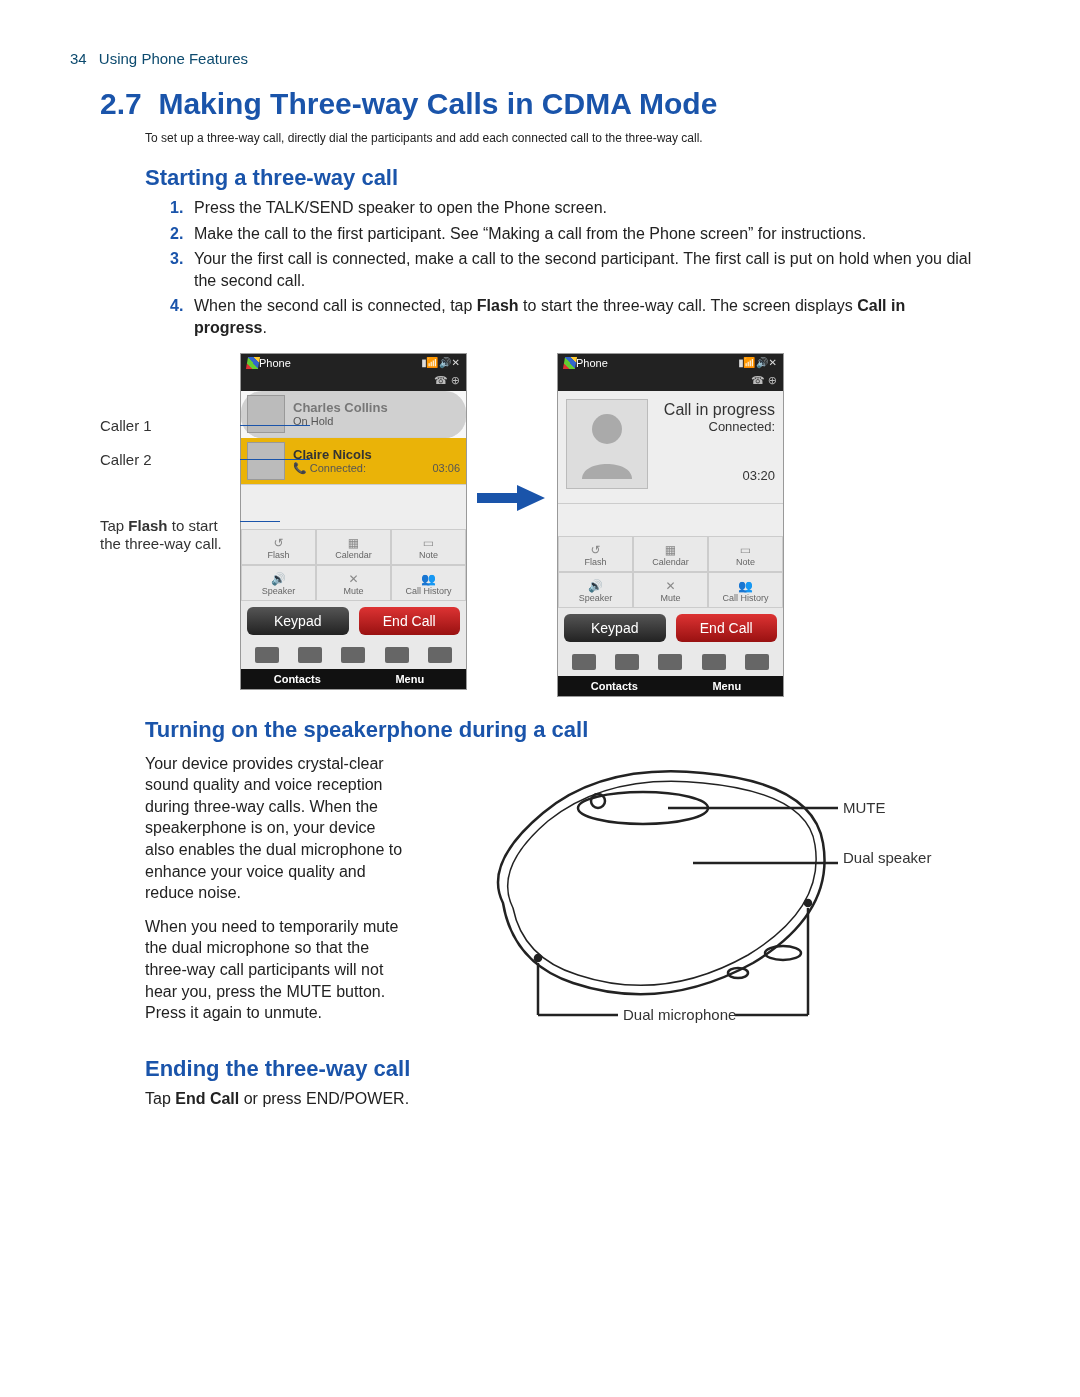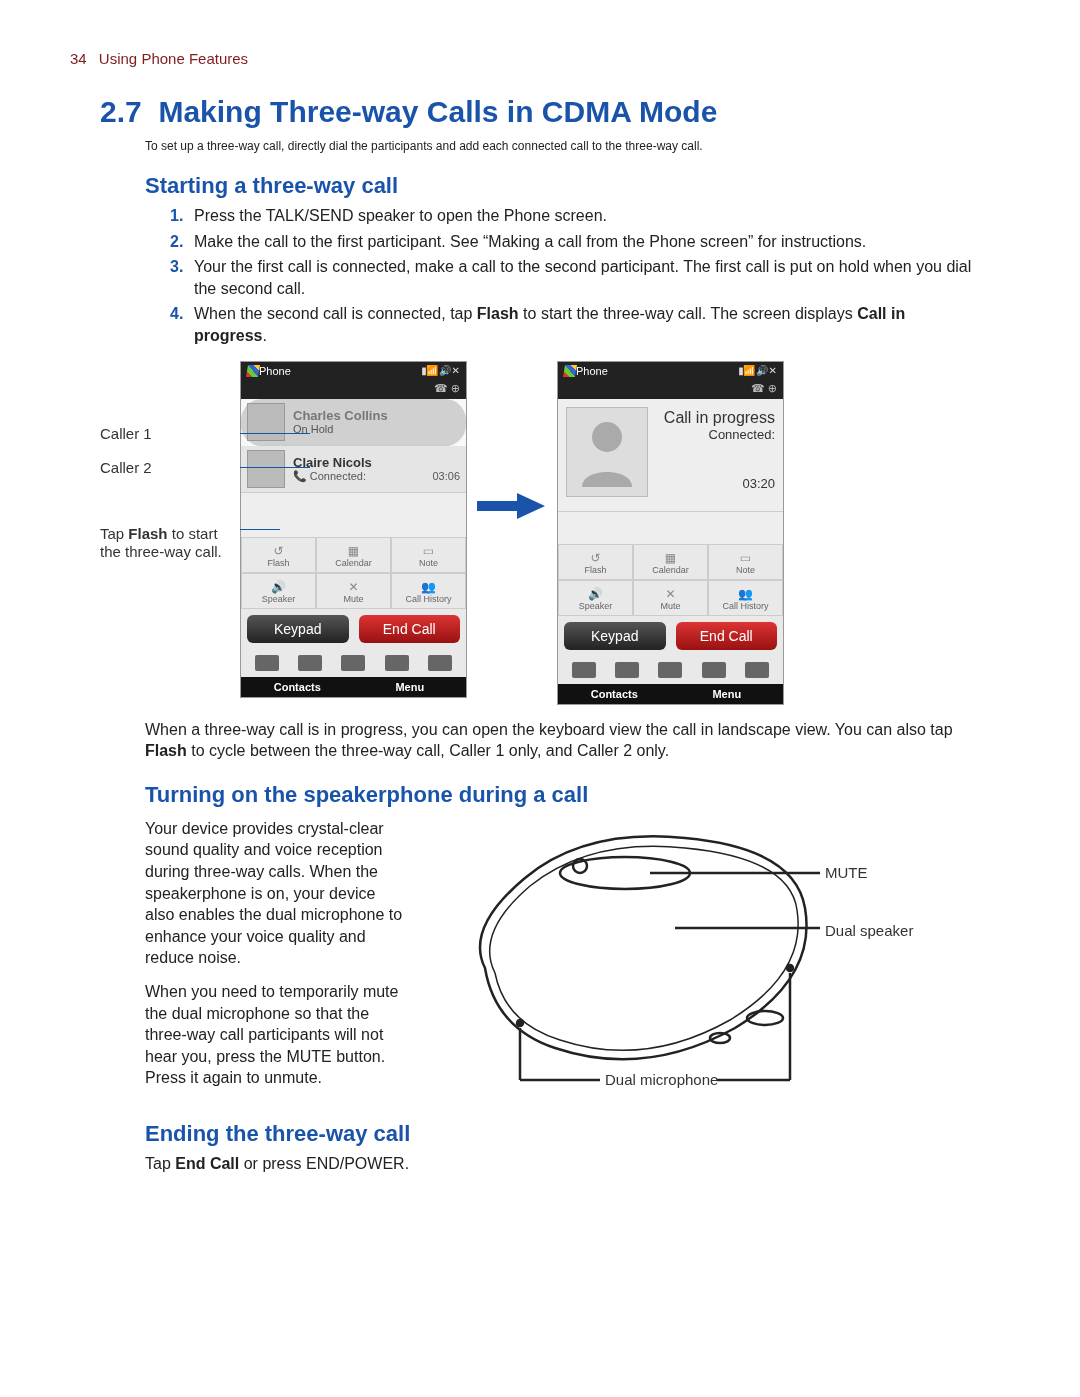--- a/index.html
+++ b/index.html
@@ -8,22 +8,22 @@
     font-family: "Myriad Pro", "Segoe UI", Arial, sans-serif;
     color: #222;
     background: #fff;
     width: 1080px;
   }
   .page {
     padding: 50px 60px 60px 70px;
   }
   .running-head {
     font-size: 15px;
-    color: #7f1d1d;
-    margin-bottom: 28px;
+    color: #0c4a6e;
+    margin-bottom: 20px;
   }
   .running-head .pnum { margin-right: 8px; }
   h1.section-title {
     color: #1a54aa;
     font-size: 30px;
     font-weight: 700;
     margin: 0 30px 10px 30px;
   }
   .intro {
     font-size: 12px;
@@ -113,21 +113,21 @@
   .titlebar .ico { font-size: 10px; color:#ddd; }
   .subbar {
     background: #222;
     text-align: right;
     padding: 2px 6px 4px;
     color: #bbb;
     font-size: 11px;
   }
   .caller {
     display: flex; align-items: center;
-    background: #e5e5e5;
+    background: #eab308;
     border-bottom: 1px solid #ccc;
     padding: 4px 6px;
     gap: 8px;
   }
   .caller.dim { background: #d0d0d0; color:#777;border-radius:21px; }
   .avatar {
     width: 36px; height: 36px;
     background: #bbb;
     border: 1px solid #999;
     flex-shrink: 0;
@@ -166,21 +166,21 @@
   .tray { display:flex; justify-content:space-around; padding:6px 4px; background:#e9e9e9; }
   .tray .t { width:24px; height:16px; background:#666; border-radius:2px; }
   .footbar { display:flex; background:#111; color:#fff; font-size:11px; font-weight:600; }
   .footbar div { flex:1; text-align:center; padding:4px 0; }
   .arrow {
     width: 90px;
     display:flex; align-items:center; justify-content:center;
     margin-top: 130px;
   }
   .arrow svg polygon { fill:#1a54aa; }
-  .spkrow { display:flex; margin: 10px 0 6px 75px; gap: 20px; }
+  .spkrow { display:flex; margin: 10px 0 6px 75px; gap: 38px; }
   .spkrow .txtcol { flex: 0 0 260px; font-size:16px; line-height:1.35; }
   .spkrow .txtcol p { margin: 0 0 12px 0; }
   .device-diagram {
     flex:1;
     position: relative;
     height: 280px;
   }
   .device-diagram svg { position:absolute; left:0; top:0; }
   .dlabel { position:absolute; font-size:15px; color:#333; }
   .gap { min-height: 44px; background:#eee; }
@@ -337,23 +337,20 @@
         <div class="t"></div>
         <div class="t"></div>
       </div>
       <div class="footbar">
         <div>Contacts</div>
         <div>Menu</div>
       </div>
     </div>
   </div>
 
-  <p class="para">
-    <span>When a three-way call is in progress, you can open the keyboard view the call in landscape view. You can also tap </span><span class="bold">Flash</span><span> to cycle between the three-way call, Caller 1 only, and Caller 2 only.</span>
-  </p>
 
   <h2 class="sub">Turning on the speakerphone during a call</h2>
 
   <div class="spkrow">
     <div class="txtcol">
       <p>Your device provides crystal-clear sound quality and voice reception during three-way calls. When the speakerphone is on, your device also enables the dual microphone to enhance your voice quality and reduce noise.</p>
       <p>When you need to temporarily mute the dual microphone so that the three-way call participants will not hear you, press the MUTE button. Press it again to unmute.</p>
     </div>
     <div class="device-diagram">
       <svg width="560" height="280" viewBox="0 0 560 280">
@@ -369,21 +366,21 @@
 
           <line x1="225" y1="55" x2="395" y2="55"></line>
           <line x1="250" y1="110" x2="395" y2="110"></line>
           <line x1="95" y1="210" x2="95" y2="262"></line>
           <line x1="365" y1="155" x2="365" y2="262"></line>
           <line x1="95" y1="262" x2="175" y2="262"></line>
           <line x1="292" y1="262" x2="365" y2="262"></line>
         </g>
       </svg>
       <div class="dlabel" style="left:400px; top:46px;">MUTE</div>
-      <div class="dlabel" style="left:400px; top:104px;">Dual speaker</div>
+      <div class="dlabel" style="left:400px; top:96px;">Dual speaker</div>
       <div class="dlabel" style="left:180px; top:253px;">Dual microphone</div>
     </div>
   </div>
 
   <h2 class="sub">Ending the three-way call</h2>
   <p class="para">
     <span>Tap </span><span class="bold">End Call</span><span> or press END/POWER.</span>
   </p>
 
 </div>

